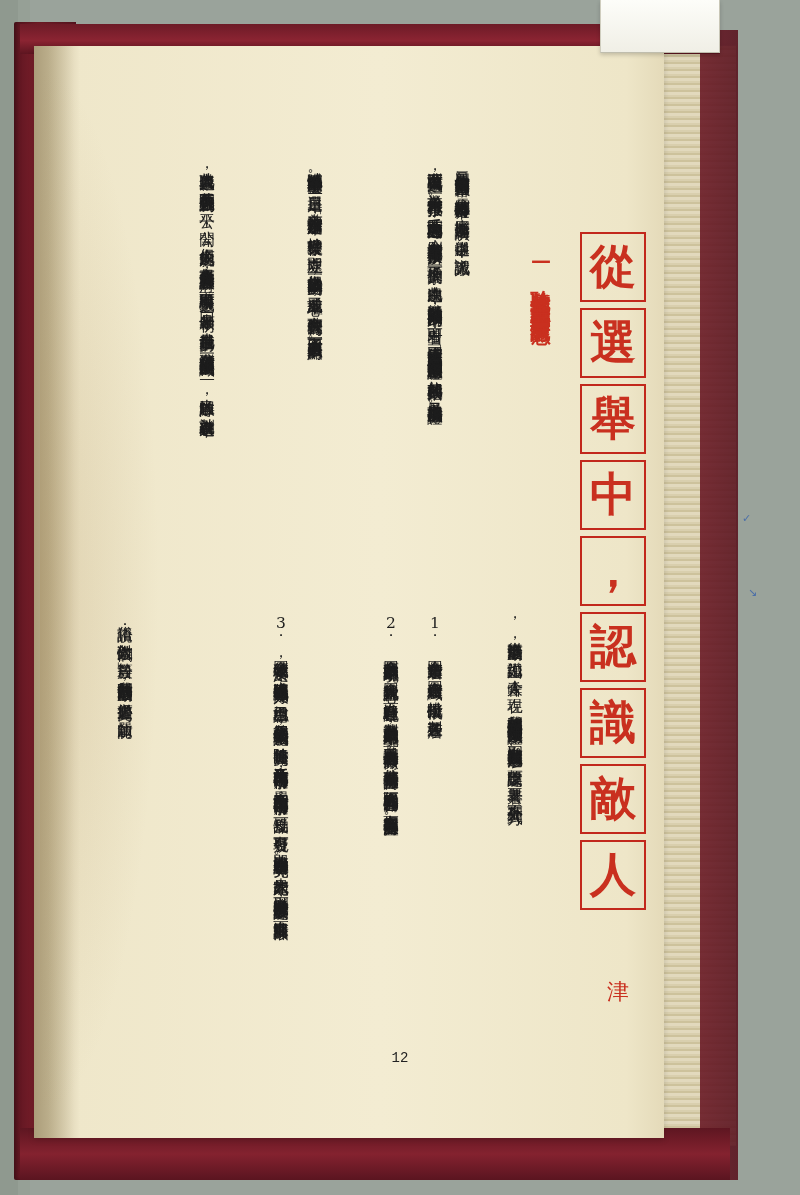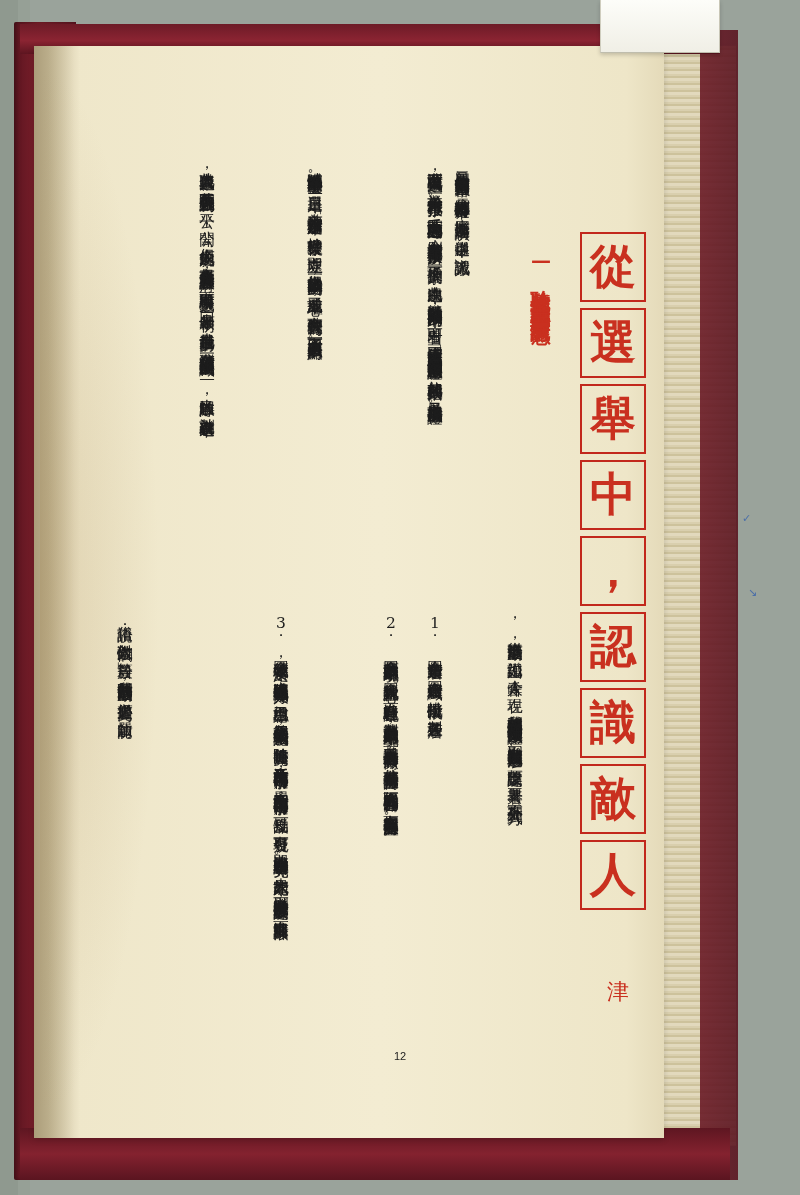--- a/index.html
+++ b/index.html
@@ -172,22 +172,22 @@
   }
   .upper { top: 160px; height: 440px; }
   .lower { top: 614px; height: 400px; }
 
   
   #page-number {
     position: absolute;
     left: 0; right: 0;
     top: 1050px;
     text-align: center;
-    font-family: Liberation Sans, sans-serif;
-    font-size: 11px;
+    font-family: Liberation Mono, monospace;
+    font-size: 14px;
     color: #222;
   }
 
   
   .pen {
     position: absolute;
     color: #4b6fa8;
     font-size: 11px;
     font-family: "DejaVu Sans", sans-serif;
   }

